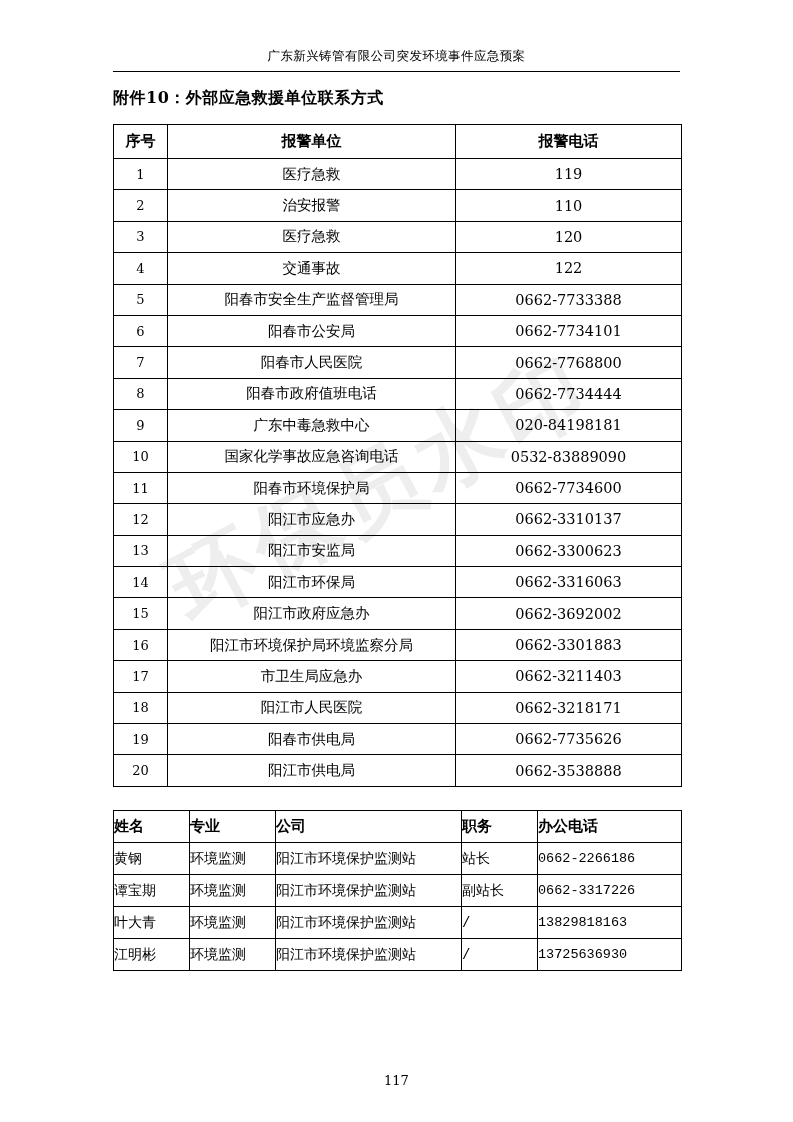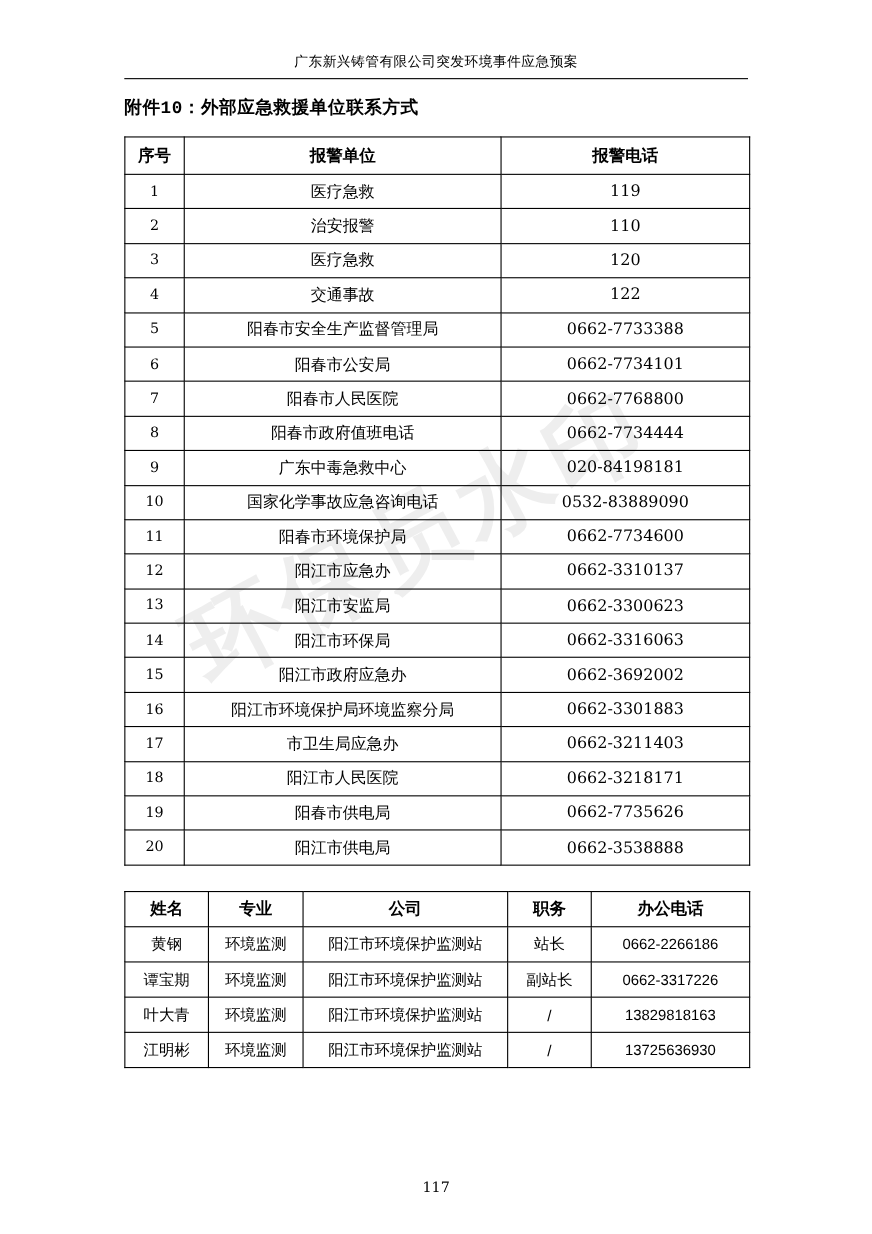--- a/index.html
+++ b/index.html
@@ -42,21 +42,20 @@
     border-top: 1px solid #000;
   }
   
   .section-title {
     position: absolute;
     top: 88px;
     left: 113px;
     font-size: 16px;
     font-weight: bold;
     letter-spacing: 0.5px;
-    font-family: Liberation Mono, monospace;
   }
   
   .watermark {
     position: absolute;
     left: 150px;
     top: 430px;
     width: 420px;
     height: 300px;
     pointer-events: none;
     z-index: 5;
@@ -121,25 +120,24 @@
   .tbl-contacts {
     position: absolute;
     top: 810px;
     left: 113px;
     width: 568px;
     z-index: 10;
   }
   .tbl-contacts td {
     border: 1px solid #000;
     font-size: 14px;
-    text-align: center;
     vertical-align: middle;
     height: 31px;
     padding: 0;
-    font-family: Liberation Sans, sans-serif;
+    font-family: Liberation Mono, monospace;
   }
   .tbl-contacts thead td {
     font-weight: bold;
     font-size: 15px;
   }
   .tbl-contacts .k-name { width: 76px; }
   .tbl-contacts .k-major { width: 86px; }
   .tbl-contacts .k-company { width: 186px; }
   .tbl-contacts .k-title { width: 76px; }
   .tbl-contacts .k-phone { width: 144px; }

